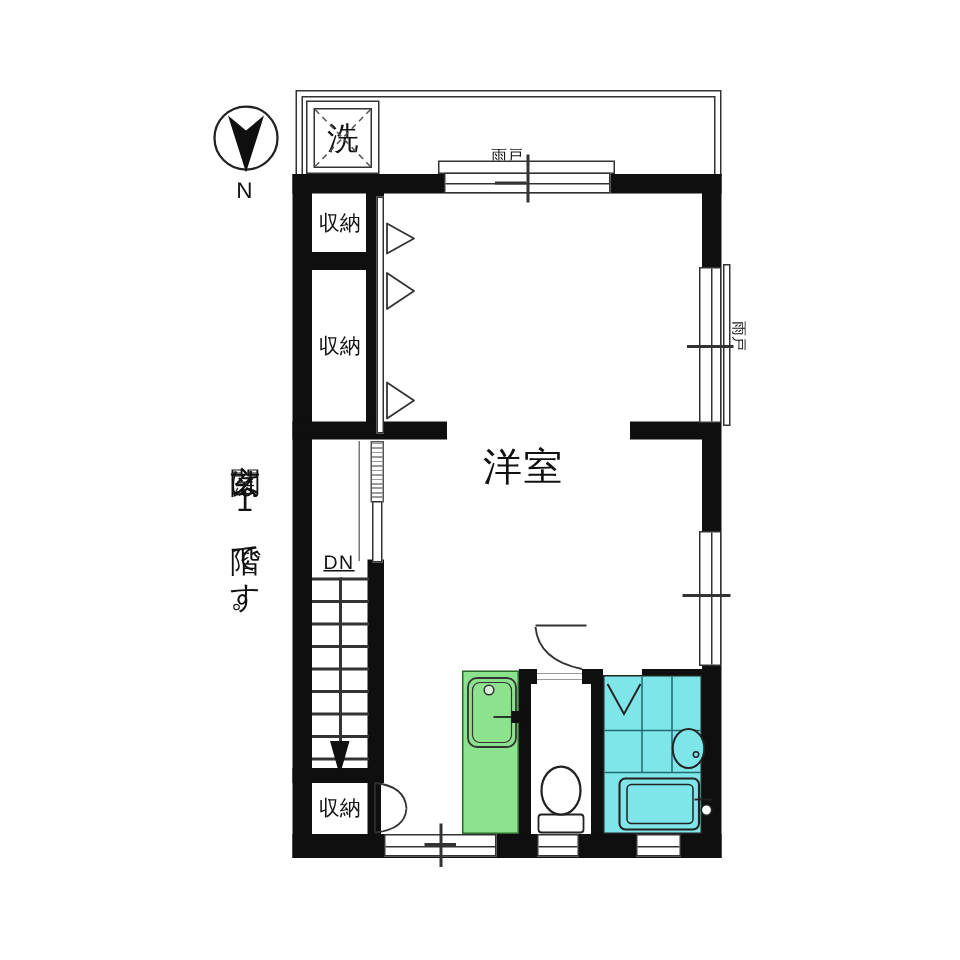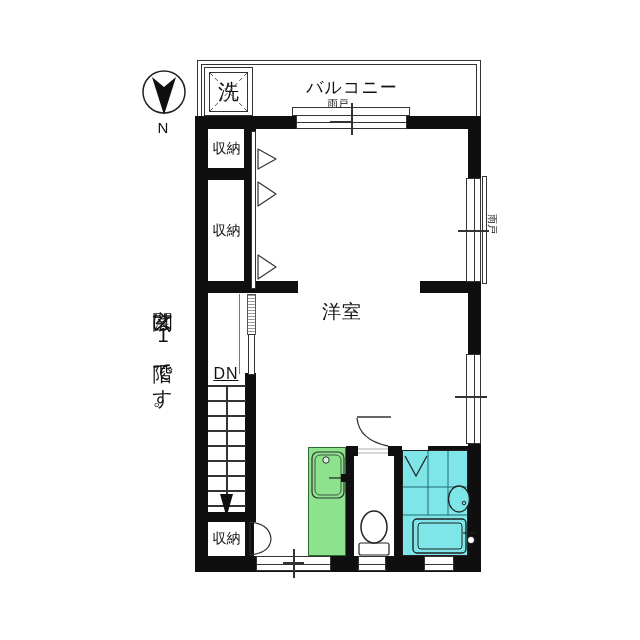--- a/index.html
+++ b/index.html
@@ -24,21 +24,20 @@
 
 <div class="stage">
 
   <div class="thin" style="left:197px;top:60px;width:284px;height:57px;"></div>
   <div class="thin" style="left:201px;top:64px;width:276px;height:53px;border-width:1px;"></div>
 
   <div class="thin" style="left:204px;top:67px;width:49px;height:49px;border-width:1.5px;"></div>
   <div class="thin" style="left:209px;top:72px;width:39px;height:40px;"></div>
   <div class="lbl" style="left:209px;top:72px;width:39px;height:40px;font-size:21px;font-weight:500;">洗</div>
 
-  <div class="lbl" style="left:292px;top:77px;width:120px;height:20px;font-size:17px;letter-spacing:1px;">バルコニー</div>
   <div class="lbl" style="left:322px;top:98px;width:32px;height:12px;font-size:10.5px;">雨戸</div>
 
   <div class="wall" style="left:195px;top:116px;width:286px;height:13px;"></div>
   <div class="wall" style="left:195px;top:116px;width:13px;height:456px;"></div>
   <div class="wall" style="left:468px;top:116px;width:13px;height:456px;"></div>
   <div class="wall" style="left:195px;top:556px;width:286px;height:16px;"></div>
 
   <div class="wall" style="left:244px;top:128px;width:12px;height:164px;"></div>
   <div class="wall" style="left:208px;top:168px;width:36px;height:12px;"></div>
   <div class="wall" style="left:195px;top:281px;width:103px;height:12px;"></div>
@@ -71,41 +70,41 @@
   <div class="win-h" style="left:256px;top:556px;width:75px;height:15px;"></div>
   <div class="tick" style="left:293px;top:549px;width:1.5px;height:29px;"></div>
   <div class="tick" style="left:283px;top:562px;width:21px;height:1.5px;"></div>
 
   <div class="win-h" style="left:358px;top:556px;width:28px;height:15px;"></div>
   <div class="win-h" style="left:424px;top:556px;width:30px;height:15px;"></div>
 
   <div class="abs" style="left:308px;top:447px;width:38px;height:109px;background:#8DE28D;border:1px solid #2f6b2f;"></div>
   <div class="abs" style="left:402px;top:450px;width:66px;height:106px;background:#7EE6E8;border:1px solid #222;"></div>
 
-  <div class="lbl" style="left:204px;top:366px;width:44px;height:16px;font-size:16px;font-weight:500;letter-spacing:1px;text-decoration:underline;">DN</div>
+  <div class="lbl" style="left:204px;top:366px;width:44px;height:16px;font-size:13px;font-weight:500;letter-spacing:1px;text-decoration:underline;">DN</div>
   <div class="tick" style="left:208px;top:385px;width:38px;height:1.5px;"></div>
   <div class="tick" style="left:208px;top:400px;width:38px;height:1.5px;"></div>
   <div class="tick" style="left:208px;top:415px;width:38px;height:1.5px;"></div>
   <div class="tick" style="left:208px;top:430px;width:38px;height:1.5px;"></div>
   <div class="tick" style="left:208px;top:445px;width:38px;height:1.5px;"></div>
   <div class="tick" style="left:208px;top:460px;width:38px;height:1.5px;"></div>
   <div class="tick" style="left:208px;top:475px;width:38px;height:1.5px;"></div>
   <div class="tick" style="left:208px;top:490px;width:38px;height:1.5px;"></div>
   <div class="tick" style="left:208px;top:505px;width:38px;height:1.5px;"></div>
   <div class="tick" style="left:226px;top:385px;width:1.5px;height:112px;"></div>
 
   <div class="tick" style="left:239px;top:294px;width:1px;height:80px;background:#777;"></div>
   <div class="hatch" style="left:247px;top:294px;width:9px;height:41px;"></div>
   <div class="thin" style="left:248px;top:334px;width:7px;height:41px;border-width:1px;"></div>
 
   <div class="lbl" style="left:208px;top:128px;width:37px;height:41px;font-size:14px;">収納</div>
   <div class="lbl" style="left:208px;top:180px;width:37px;height:101px;font-size:14px;">収納</div>
   <div class="lbl" style="left:208px;top:521px;width:37px;height:35px;font-size:14px;">収納</div>
 
-  <div class="abs" style="left:322px;top:296px;font-size:19px;line-height:31px;font-weight:500;letter-spacing:1px;">
+  <div class="abs" style="left:322px;top:296px;font-size:26px;line-height:31px;font-weight:500;letter-spacing:1px;">
     <div>洋室</div>
   </div>
 
   <div class="abs" style="left:150px;top:295px;height:175px;font-size:20px;writing-mode:vertical-rl;text-orientation:upright;letter-spacing:2px;">玄関は1階です。</div>
 
   <div class="lbl" style="left:149px;top:119px;width:28px;height:16px;font-size:15px;">N</div>
 
   <svg width="640" height="640" viewBox="0 0 640 640">
 
     <g>

